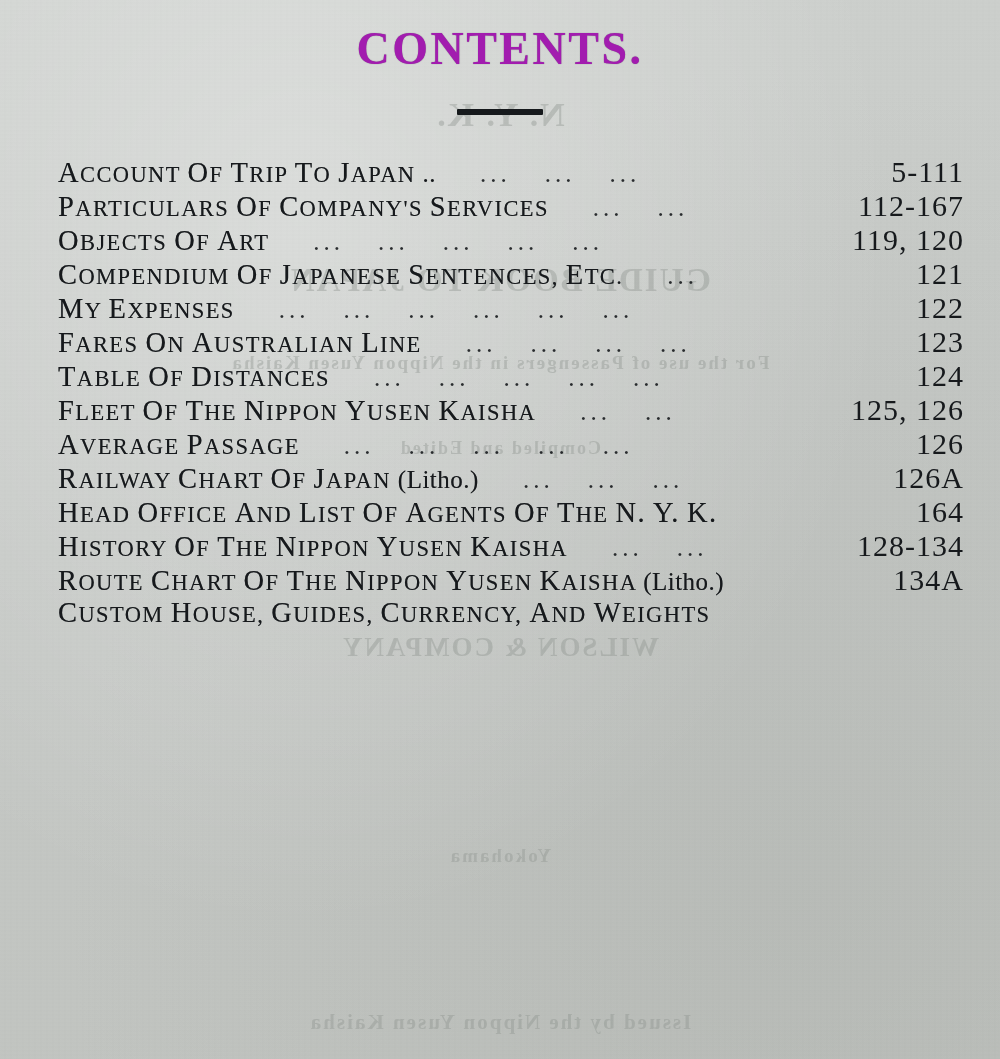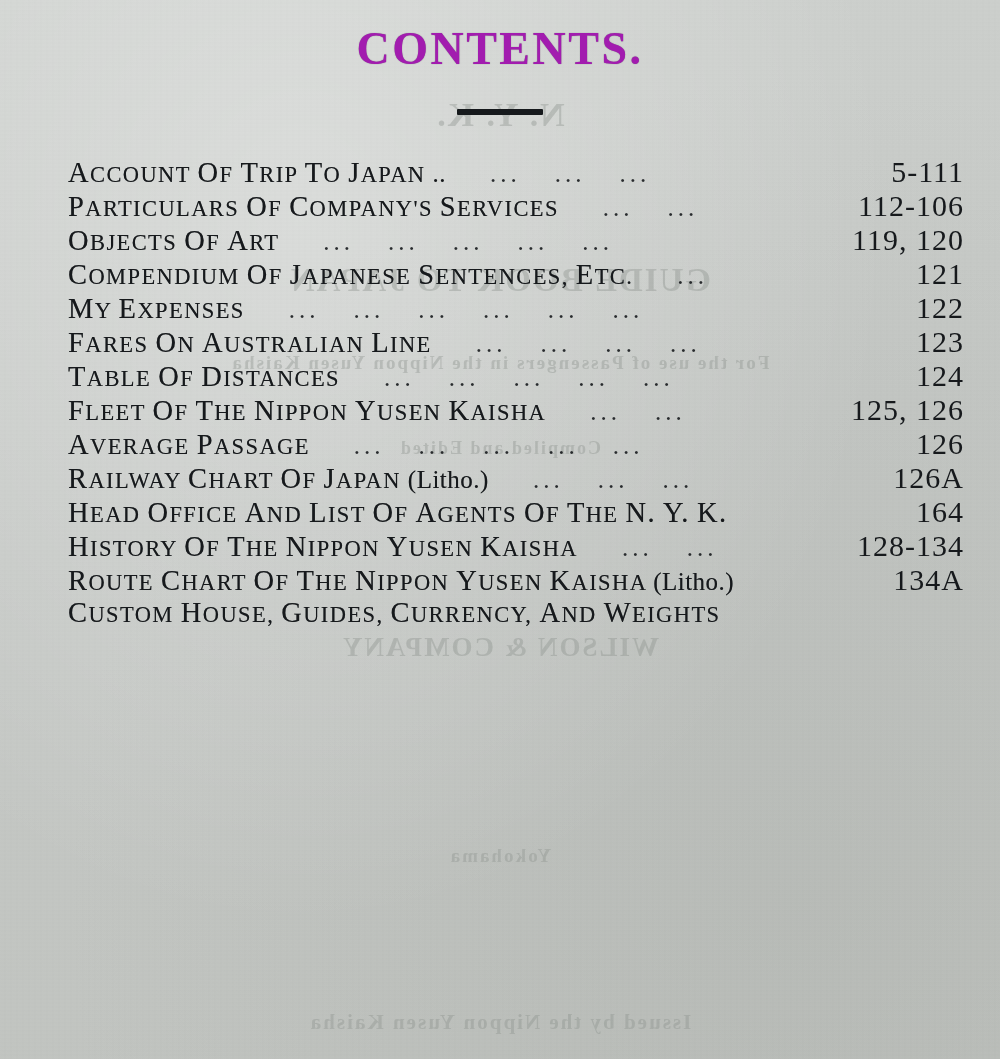--- a/index.html
+++ b/index.html
@@ -110,21 +110,20 @@
     letter-spacing: 1px;
   }
 
   
   .sc {
     font-size: 22.5px;
     letter-spacing: 1.4px;
     text-transform: uppercase;
     font-weight: 400;
     text-shadow: 0 0 .6px rgba(22,25,28,.5);
-    margin-left: 10px;
   }
   .sc .cap { font-size: 28.5px; }
   .lower {
     text-transform: none;
     font-size: 25px;
     letter-spacing: .5px;
   }
   .leader {
     color: #1b1e21;
     font-size: 25px;
@@ -159,21 +158,21 @@
   <div class="rule"></div>
 
   <table class="toc">
     <tbody>
         <tr>
           <td class="entry-cell"><span class="sc"><span class="cap">A</span><span>ccount</span> <span class="cap">O</span><span>f</span> <span class="cap">T</span><span>rip</span> <span class="cap">T</span><span>o</span> <span class="cap">J</span><span>apan</span> <span class="lower">..</span></span><span class="leader dots-grp"><span>...</span><span>...</span><span>...</span></span></td>
           <td class="page-cell"><span class="pg">5-111</span></td>
         </tr>
         <tr>
           <td class="entry-cell"><span class="sc"><span class="cap">P</span><span>articulars</span> <span class="cap">O</span><span>f</span> <span class="cap">C</span><span>ompany's</span> <span class="cap">S</span><span>ervices</span></span><span class="leader dots-grp"><span>...</span><span>...</span></span></td>
-          <td class="page-cell"><span class="pg">112-106</span></td>
+          <td class="page-cell"><span class="pg">112-167</span></td>
         </tr>
         <tr>
           <td class="entry-cell"><span class="sc"><span class="cap">O</span><span>bjects</span> <span class="cap">O</span><span>f</span> <span class="cap">A</span><span>rt</span></span><span class="leader dots-grp"><span>...</span><span>...</span><span>...</span><span>...</span><span>...</span></span></td>
           <td class="page-cell"><span class="pg">119, 120</span></td>
         </tr>
         <tr>
           <td class="entry-cell"><span class="sc"><span class="cap">C</span><span>ompendium</span> <span class="cap">O</span><span>f</span> <span class="cap">J</span><span>apanese</span> <span class="cap">S</span><span>entences,</span> <span class="cap">E</span><span>tc.</span></span><span class="leader dots-grp"><span>...</span></span></td>
           <td class="page-cell"><span class="pg">121</span></td>
         </tr>
         <tr>

